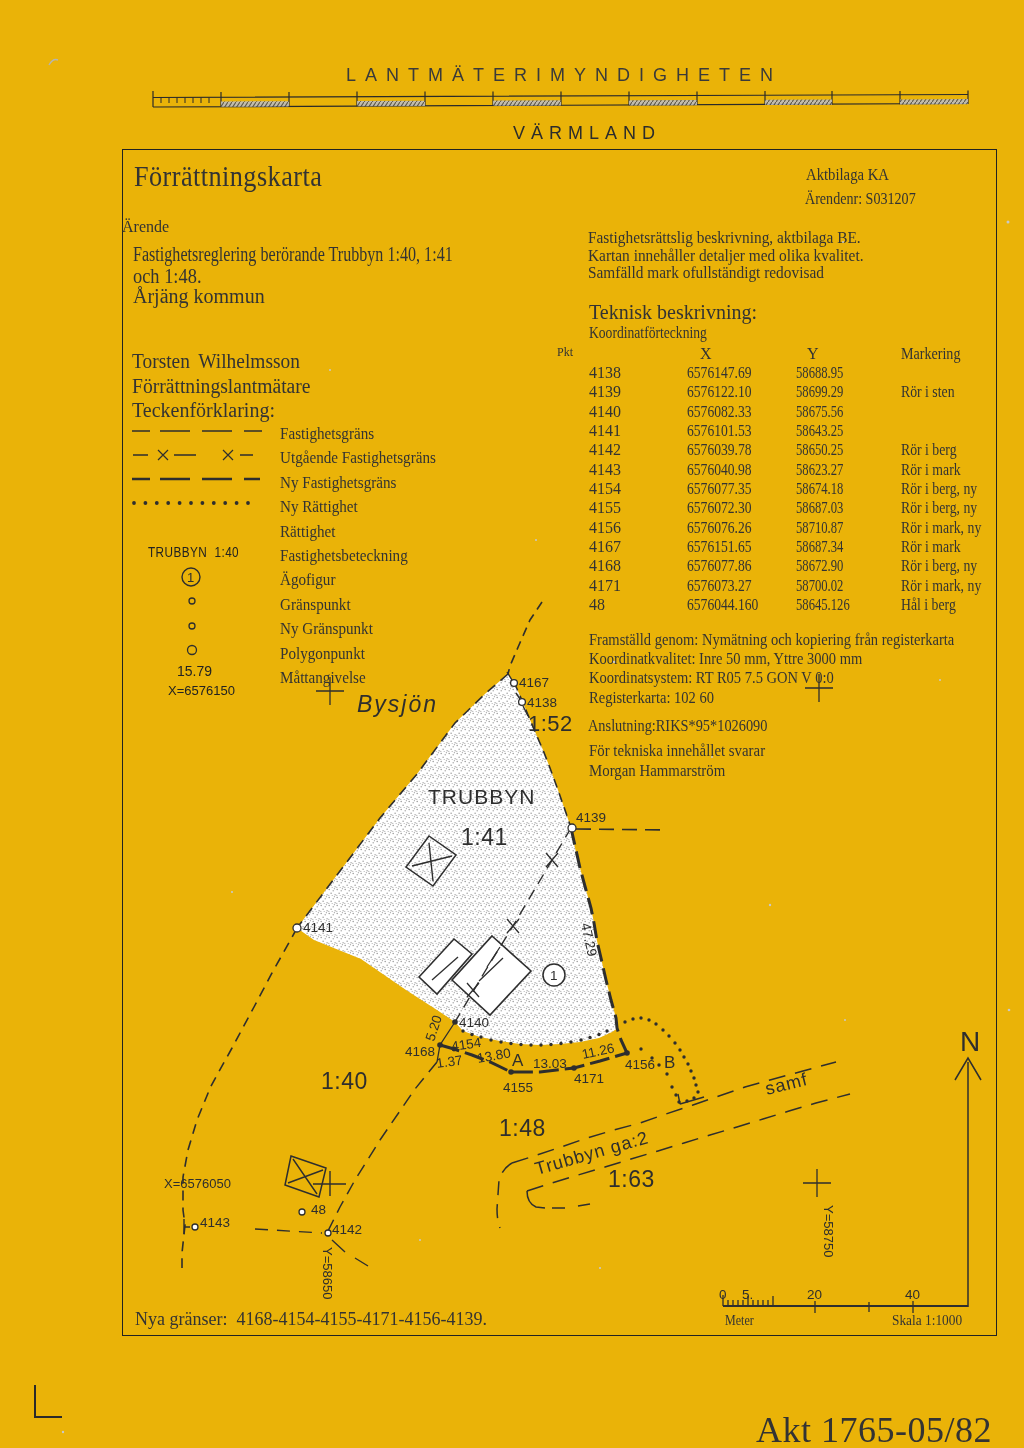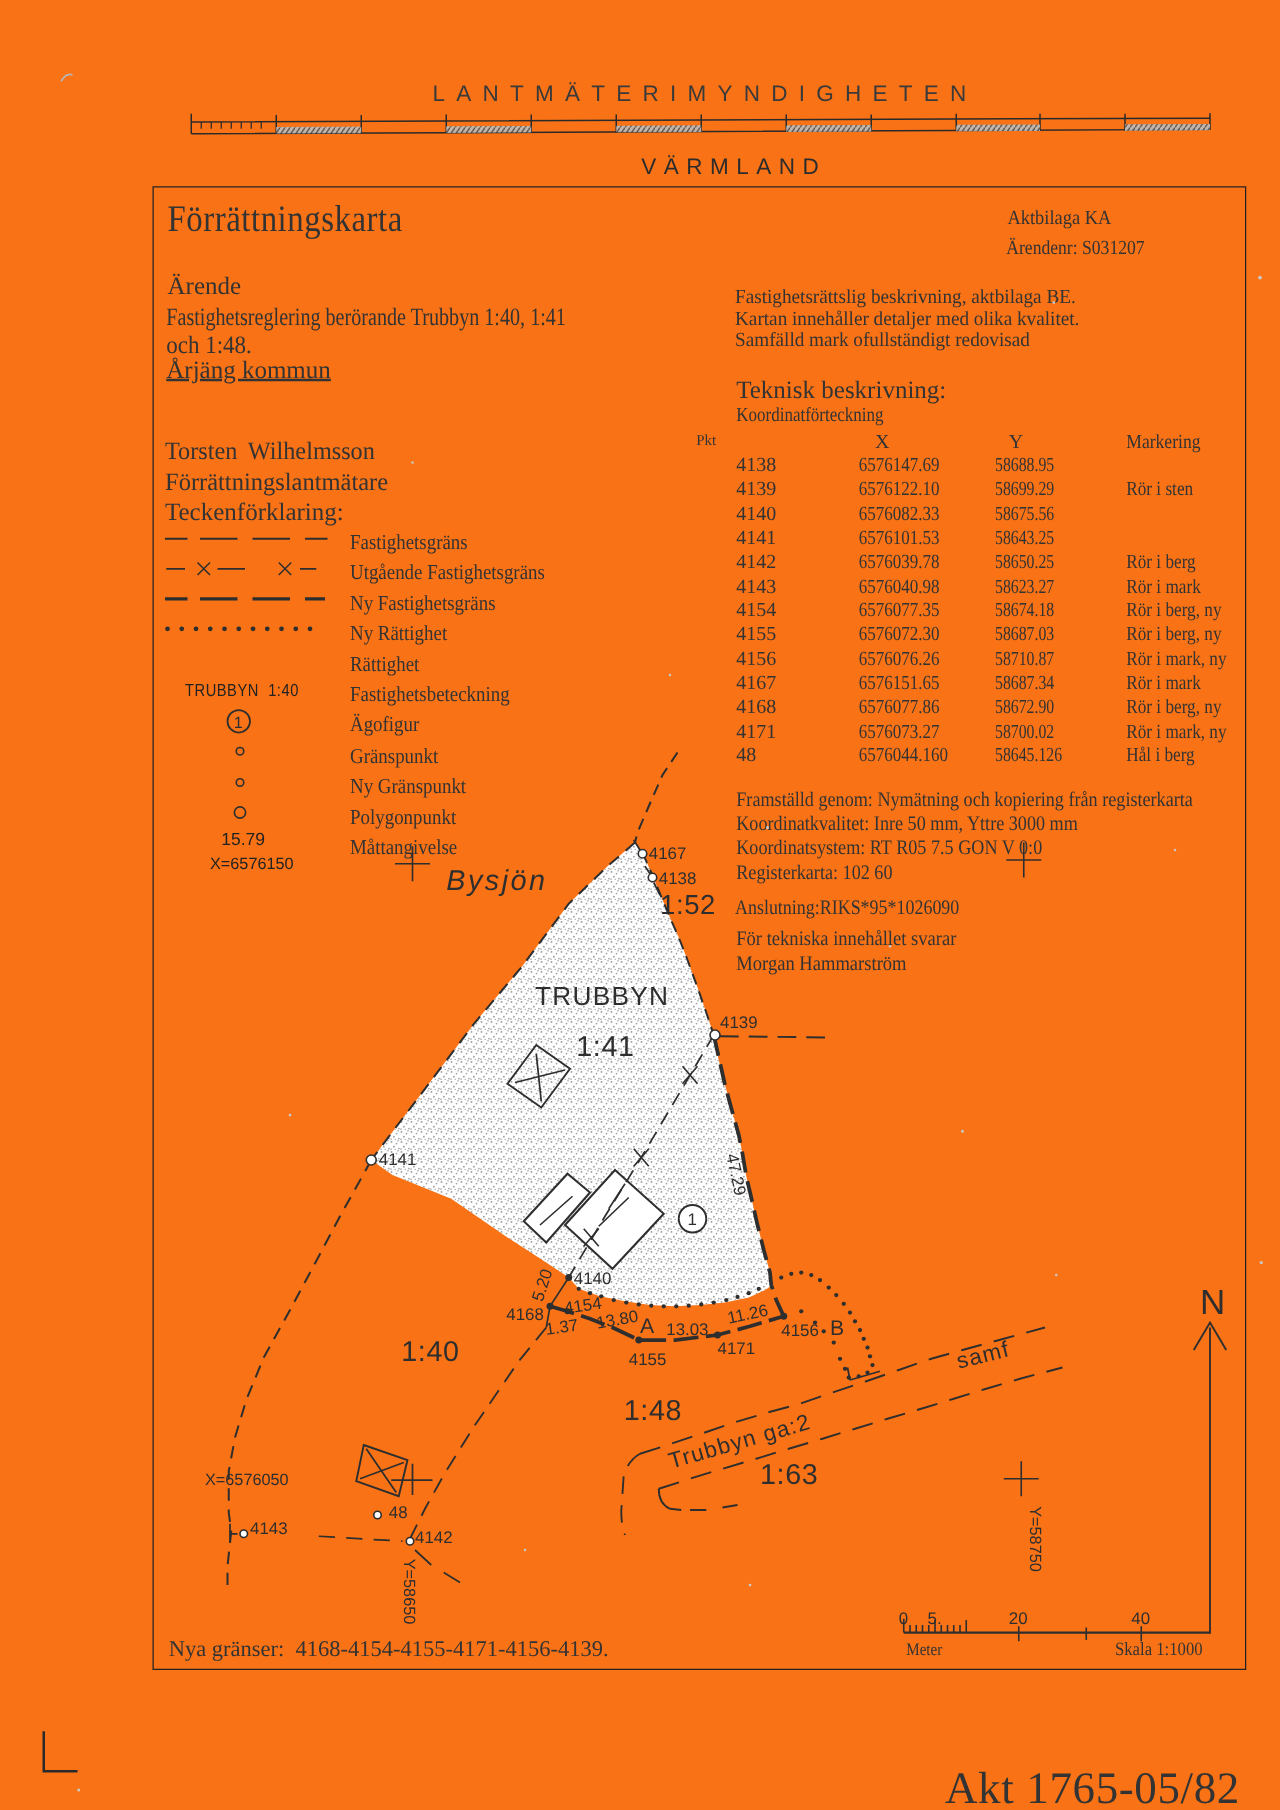--- a/index.html
+++ b/index.html
@@ -1,38 +1,38 @@
 <!DOCTYPE html>
 <html><head>
 <meta charset="utf-8">
 <style>
   html,body{margin:0;padding:0;background:#ffffff;}
-  #page{position:relative;width:1024px;height:1448px;background:#f97316;overflow:hidden;
+  #page{position:relative;width:1024px;height:1448px;background:#eab308;overflow:hidden;
         font-family:"Liberation Serif",serif;color:#333333;}
   .abs{position:absolute;white-space:nowrap;}
   .sans{font-family:"Liberation Sans",sans-serif;}
   svg{position:absolute;left:0;top:0;}
 </style>
 </head>
 <body>
 <div id="page">
 
   <div class="abs sans" style="left:346px;top:65px;font-size:18px;letter-spacing:9px;color:#3a3a3a;">LANTMÄTERIMYNDIGHETEN</div>
   <div class="abs sans" style="left:513px;top:123px;font-size:18px;letter-spacing:6px;color:#2c2c2c;">VÄRMLAND</div>
 
   <div class="abs" style="left:122px;top:149px;width:873px;height:1185px;border:1.6px solid #222;"></div>
 
   <div class="abs" style="left:134px;top:159px;font-size:30px;letter-spacing:0.5px;transform:scaleX(.875);transform-origin:0 0;">Förrättningskarta</div>
   <div class="abs" style="left:806px;top:166px;font-size:16px;transform:scaleX(.92);transform-origin:0 0;">Aktbilaga KA</div>
   <div class="abs" style="left:805px;top:190px;font-size:16px;transform:scaleX(.88);transform-origin:0 0;">Ärendenr: S031207</div>
 
-  <div class="abs" style="left:134px;top:218px;font-size:20px;">Ärende</div>
+  <div class="abs" style="left:122px;top:218px;font-size:16px;">Ärende</div>
   <div class="abs" style="left:133px;top:243px;font-size:20px;transform:scaleX(.805);transform-origin:0 0;">Fastighetsreglering berörande Trubbyn 1:40, 1:41</div>
   <div class="abs" style="left:133px;top:265px;font-size:20px;transform:scaleX(.92);transform-origin:0 0;">och 1:48.</div>
-  <div class="abs" style="left:133px;top:285px;font-size:20px;text-decoration:underline;">Årjäng kommun</div>
+  <div class="abs" style="left:133px;top:285px;font-size:20px;">Årjäng kommun</div>
 
   <div class="abs" style="left:132px;top:350px;font-size:20px;word-spacing:4px;transform:scaleX(.97);transform-origin:0 0;">Torsten Wilhelmsson</div>
   <div class="abs" style="left:132px;top:375px;font-size:20px;transform:scaleX(.98);transform-origin:0 0;">Förrättningslantmätare</div>
   <div class="abs" style="left:132px;top:399px;font-size:20px;">Teckenförklaring:</div>
 
   <div class="abs" style="left:280px;top:422px;font-size:17px;line-height:24.4px;transform:scaleX(.89);transform-origin:0 0;">Fastighetsgräns<br>Utgående Fastighetsgräns<br>Ny Fastighetsgräns<br>Ny Rättighet<br>Rättighet<br>Fastighetsbeteckning<br>Ägofigur<br>Gränspunkt<br>Ny Gränspunkt<br>Polygonpunkt<br>Måttangivelse</div>
   <div class="abs sans" style="left:148px;top:544px;font-size:14px;letter-spacing:0.5px;color:#222;transform:scaleX(.84);transform-origin:0 0;">TRUBBYN&nbsp; 1:40</div>
   <div class="abs sans" style="left:177px;top:663px;font-size:14px;color:#222;">15.79</div>
   <div class="abs sans" style="left:168px;top:683px;font-size:13px;color:#222;">X=6576150</div>
 

